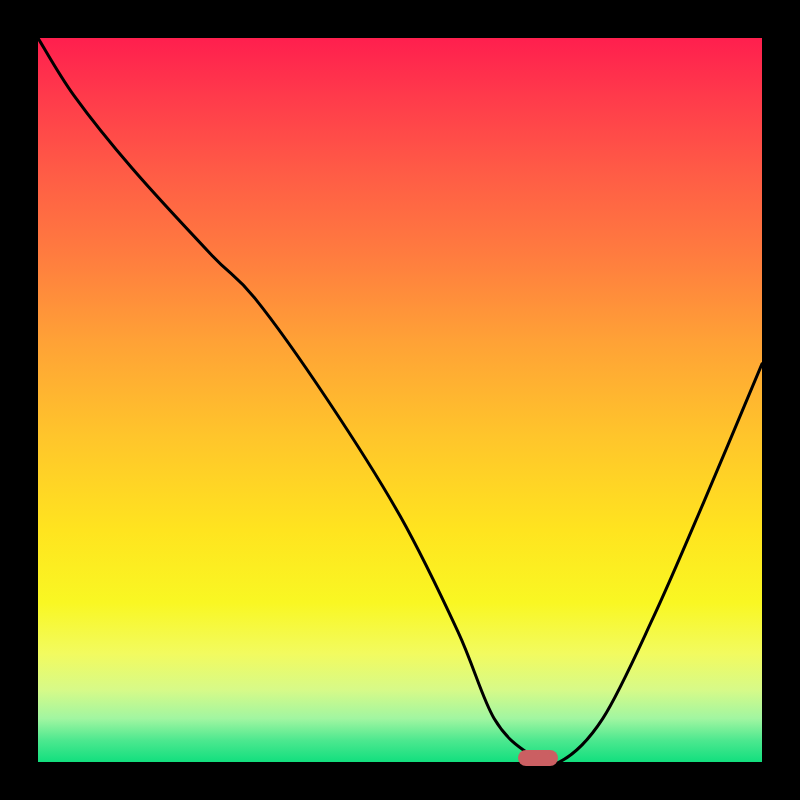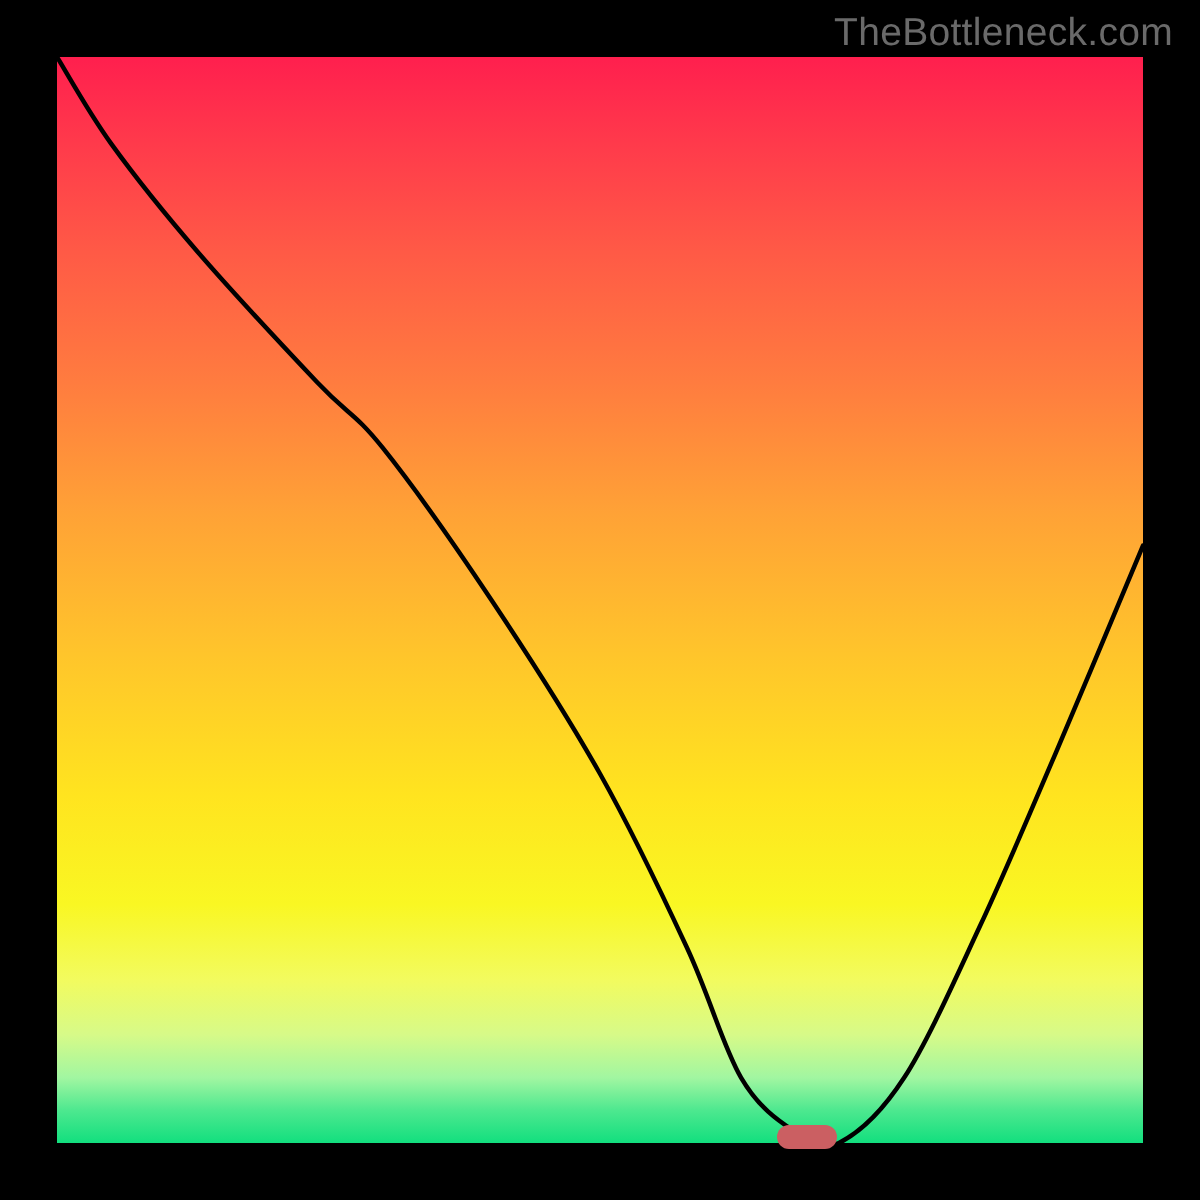--- a/index.html
+++ b/index.html
@@ -69,21 +69,20 @@
     background: #cb5f62;
     border-radius: 8px;
     transform: translate(-50%, -50%);
   }
 </style>
 </head>
 <body>
 
 <div class="frame">
 
-  <div class="watermark">TheBottleneck.com</div>
 
   <div class="plot">
     <div class="gradient"></div>
 
     <svg class="curve" viewBox="0 0 724 724" preserveAspectRatio="none">
       <path d="M 0 0 C 6.033333333333334 9.653333333333327, 20.513333333333335 36.199999999999946, 36.2 57.91999999999996 C 51.88666666666667 79.63999999999997, 71.19333333333334 103.77333333333337, 94.12 130.32000000000005 C 117.04666666666667 156.86666666666673, 153.24666666666667 195.48000000000005, 173.76 217.20000000000005 C 194.2733333333333 238.92000000000004, 197.89333333333332 236.50666666666666, 217.2 260.64 C 236.50666666666666 284.7733333333333, 265.4666666666667 325.8, 289.6 362 C 313.73333333333335 398.2, 340.28000000000003 439.22666666666663, 362 477.84 C 383.71999999999997 516.4533333333334, 404.2333333333333 559.8933333333334, 419.91999999999996 593.6800000000001 C 435.6066666666666 627.4666666666667, 444.05333333333334 660.0466666666666, 456.12 680.56 C 468.18666666666667 701.0733333333333, 481.46000000000004 709.52, 492.32000000000005 716.76 C 503.18000000000006 724, 509.2133333333333 730.0333333333333, 521.28 724 C 533.3466666666666 717.9666666666667, 549.0333333333333 704.6933333333333, 564.72 680.56 C 580.4066666666668 656.4266666666666, 598.5066666666667 615.4000000000001, 615.4 579.2 C 632.2933333333333 543, 647.98 505.59333333333336, 666.08 463.36 C 684.1800000000001 421.12666666666667, 714.3466666666667 348.72666666666663, 724 325.79999999999995" fill="none" stroke="#000000" stroke-width="3" stroke-linecap="round" stroke-linejoin="round"></path>
     </svg>
 
     <div class="marker" style="left: 499.56px; top: 720.38px; background: rgb(203, 95, 98);"></div>
   </div>

